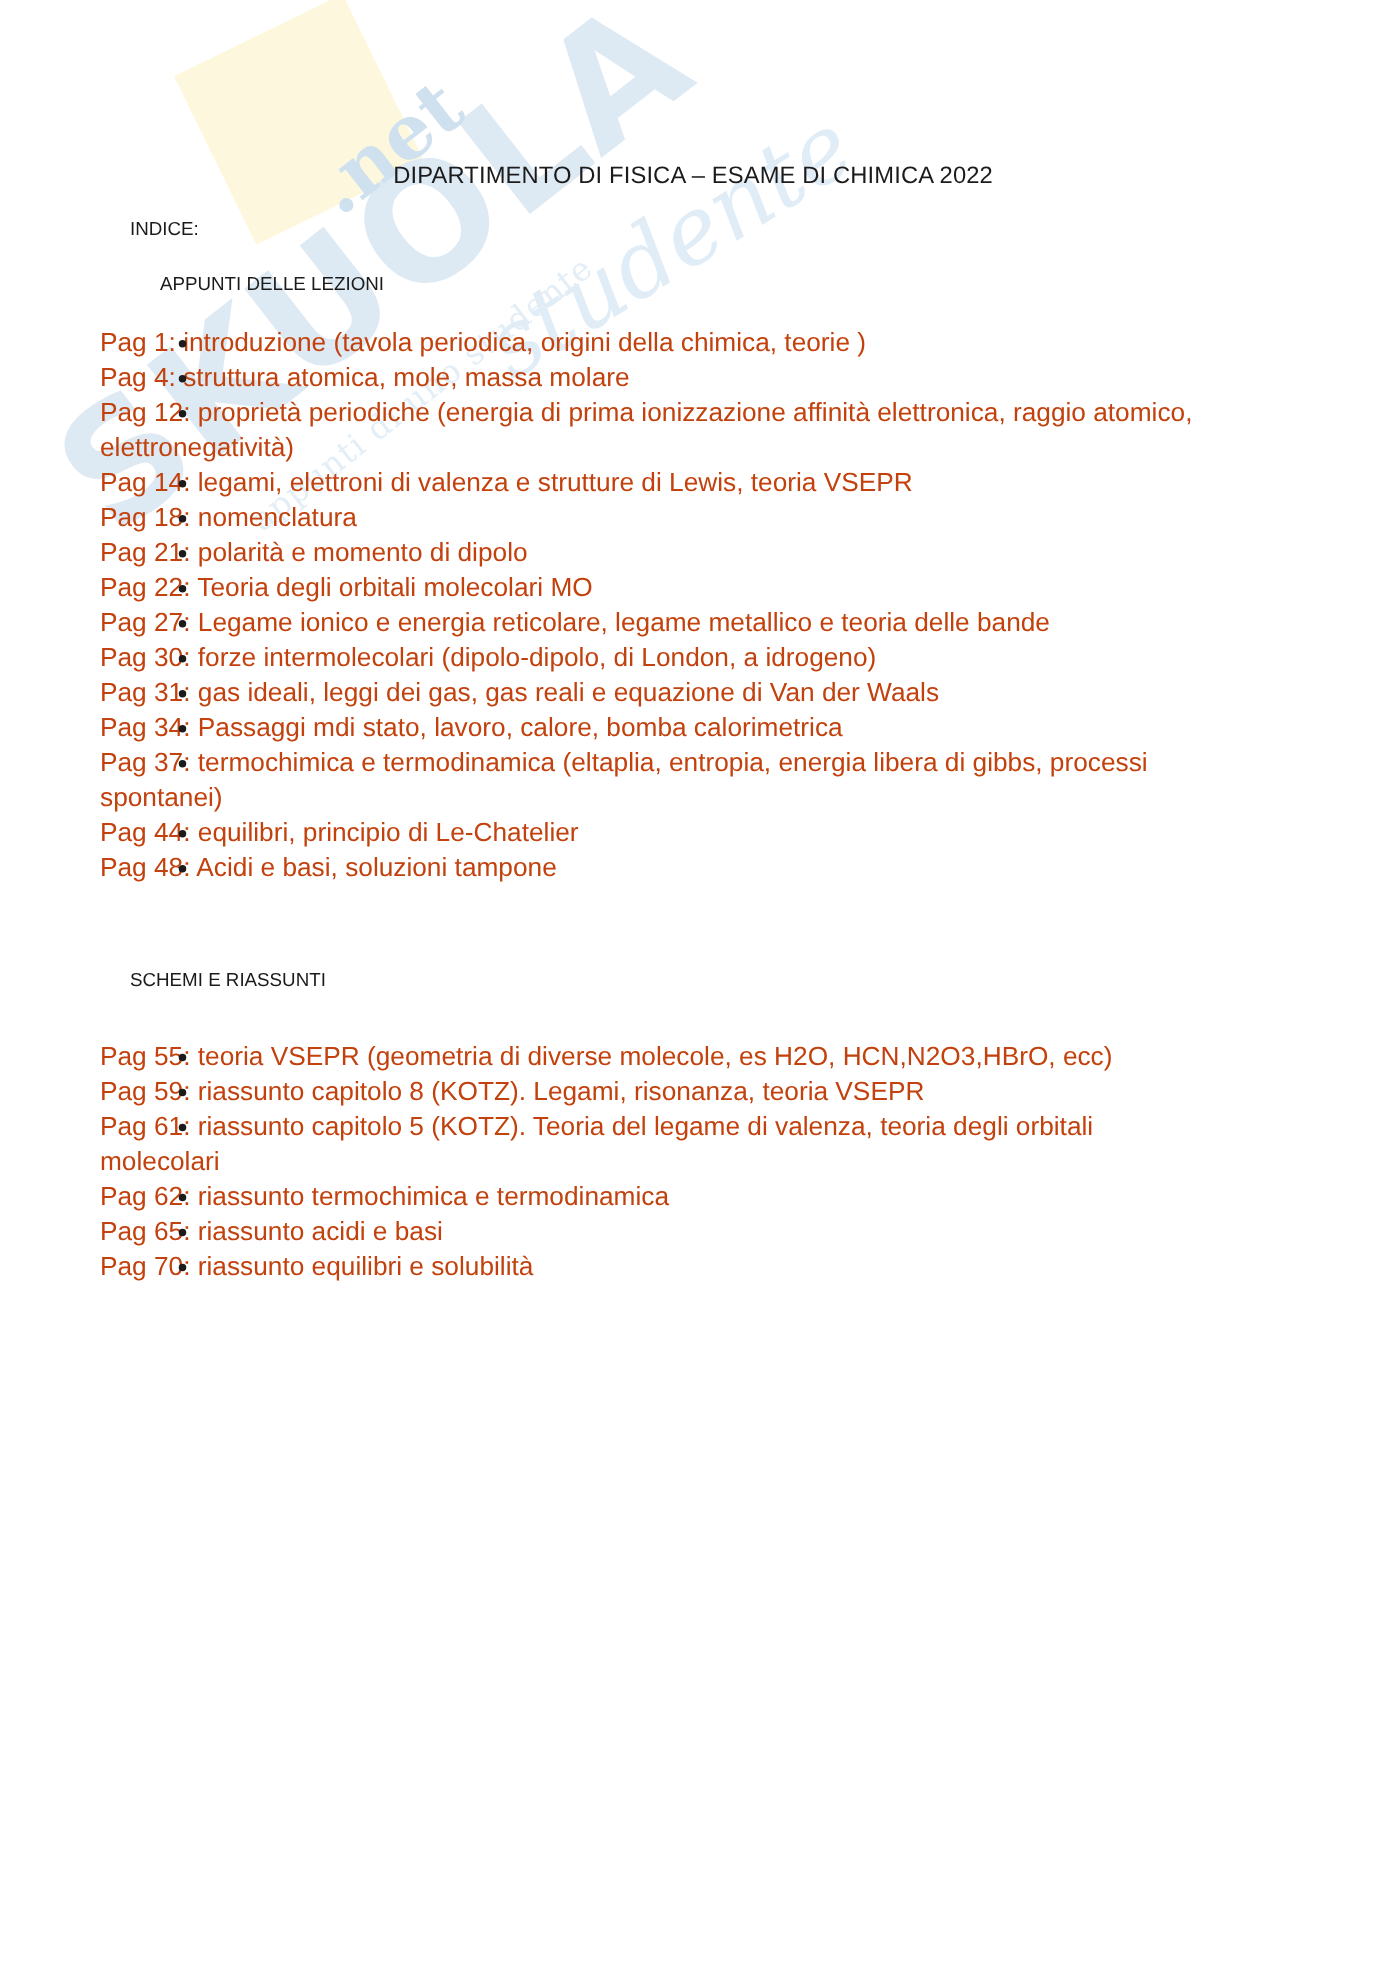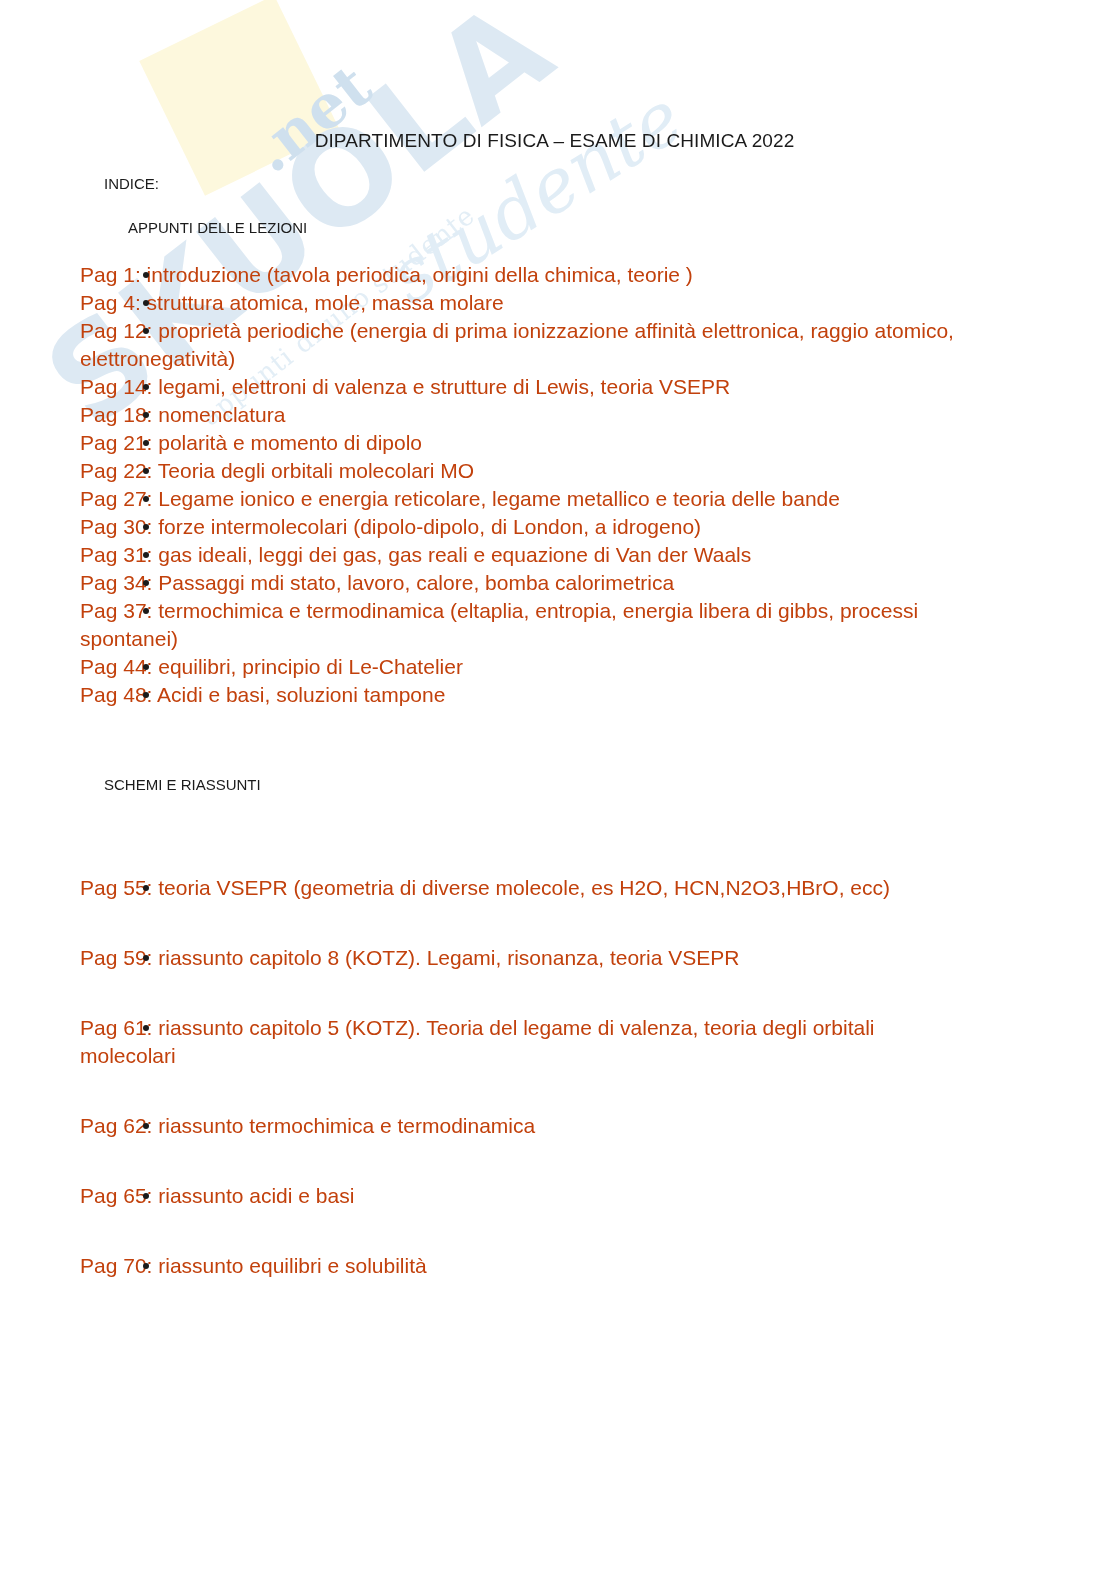--- a/index.html
+++ b/index.html
@@ -142,21 +142,21 @@
     top: 11px;
     width: 6px;
     height: 6px;
     border-radius: 50%;
     background: #1b1b1b;
   }
   ul.bullets li .li-text {
     display: block;
   }
   #list-appunti li { margin-bottom: 0px; }
-  #list-schemi li { margin-bottom: 0px; margin-top: 42px; }
+  #list-schemi li { margin-bottom: 0px; }
 </style>
 </head>
 <body>
 
 <div id="page">
 
   <div id="watermark-layer">
     <div class="wm-stack">
       <div class="wm-diamond"></div>
       <div class="wm-bigtext">SKUOLA</div>

